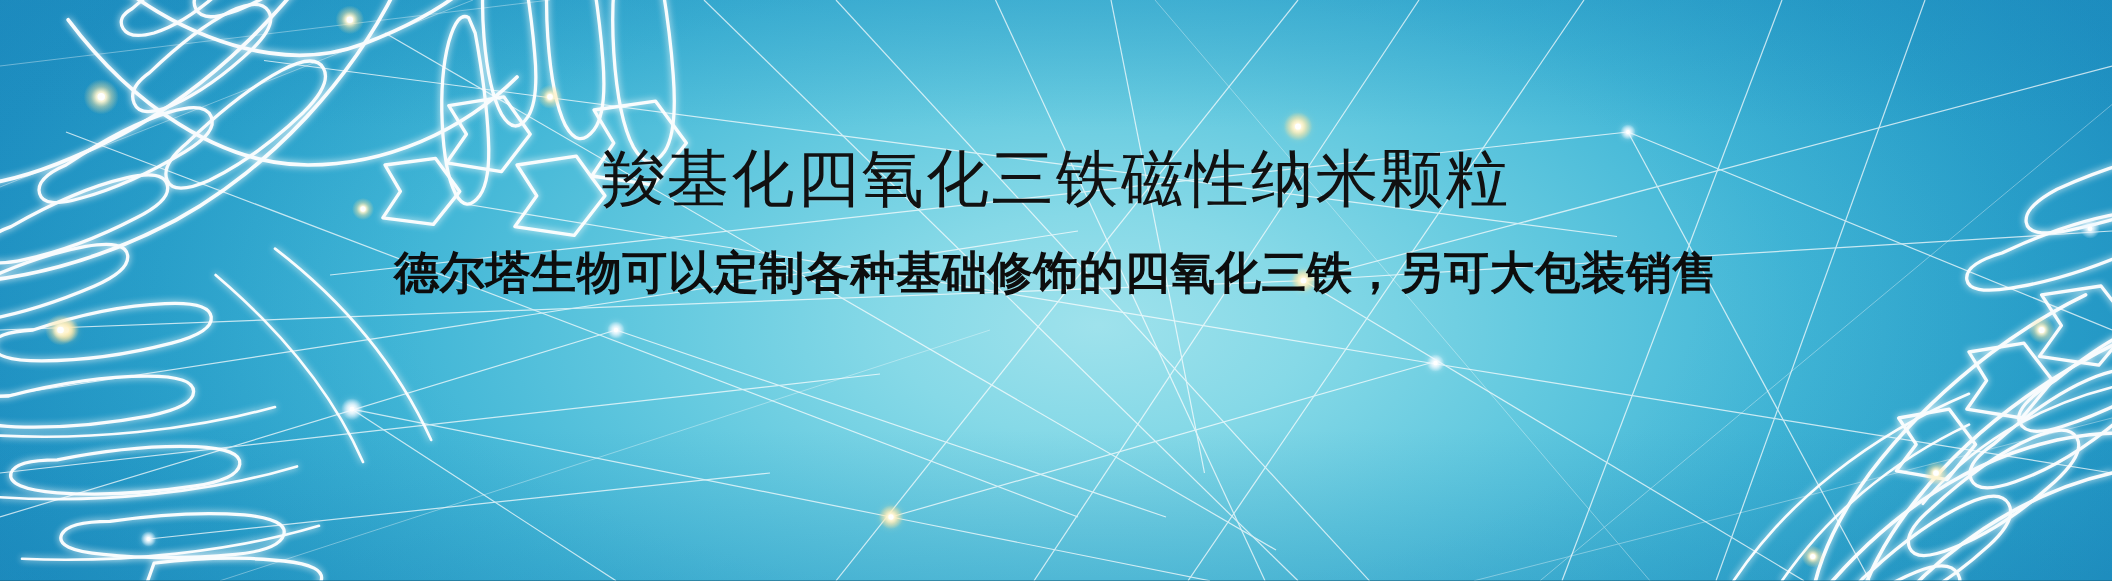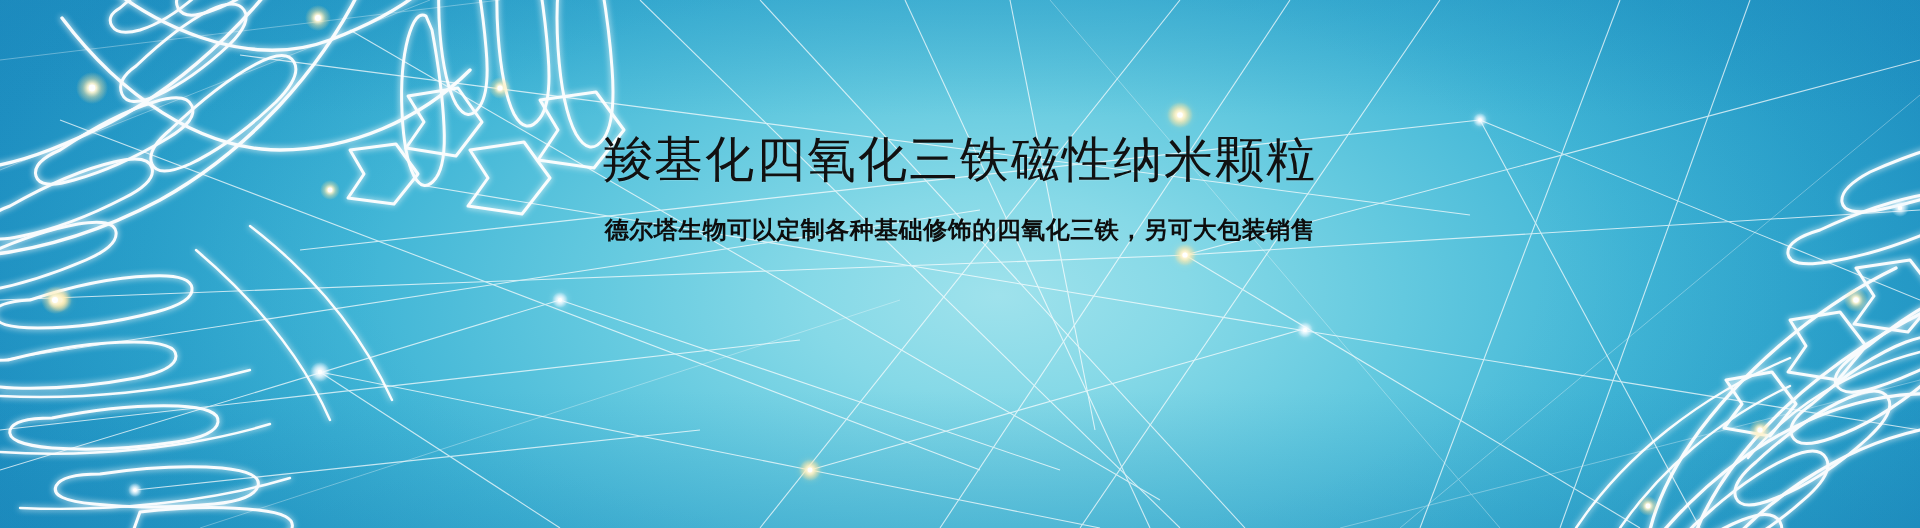--- a/index.html
+++ b/index.html
@@ -62,31 +62,31 @@
     top: 0;
     height: 528px;
     display: flex;
     flex-direction: column;
     align-items: center;
     justify-content: flex-start;
     z-index: 6;
   }
   .title {
     margin-top: 134px;
-    font-size: 49px;
+    font-size: 57px;
     line-height: 1.05;
     letter-spacing: 2px;
     color: #111111;
     font-weight: 400;
     white-space: nowrap;
     text-shadow: 0 1px 0 rgba(255,255,255,0.12);
   }
   .subtitle {
     margin-top: 32px;
-    font-size: 24px;
+    font-size: 41px;
     line-height: 1.1;
     letter-spacing: 0.5px;
     color: #0d0d0d;
     font-weight: bold;
     white-space: nowrap;
   }
 </style>
 </head>
 <body>
 

